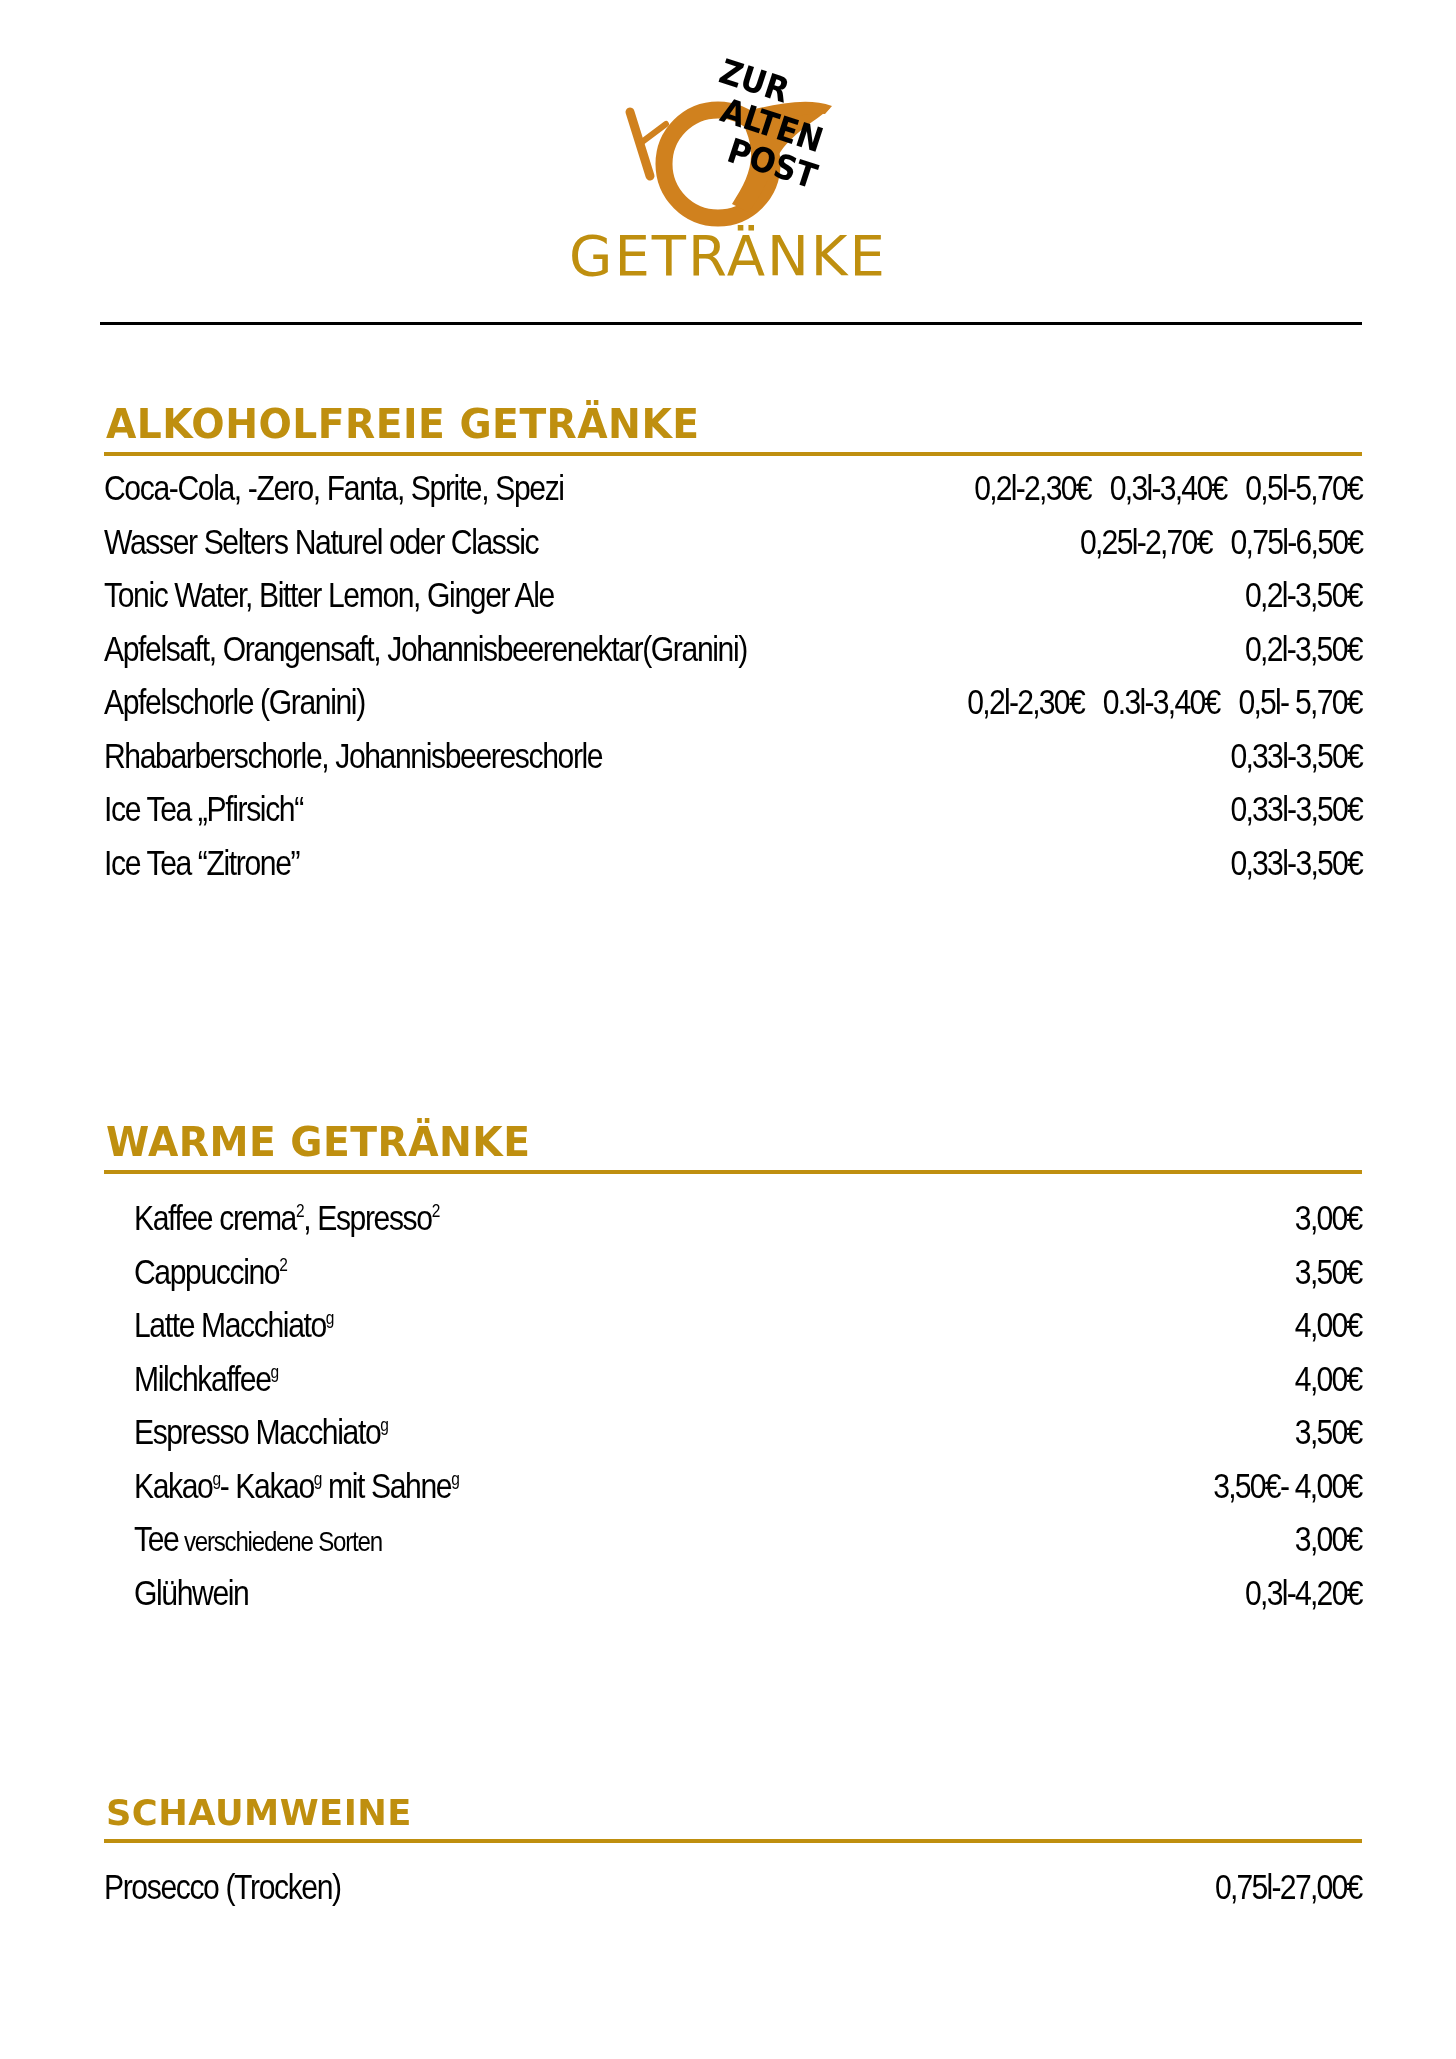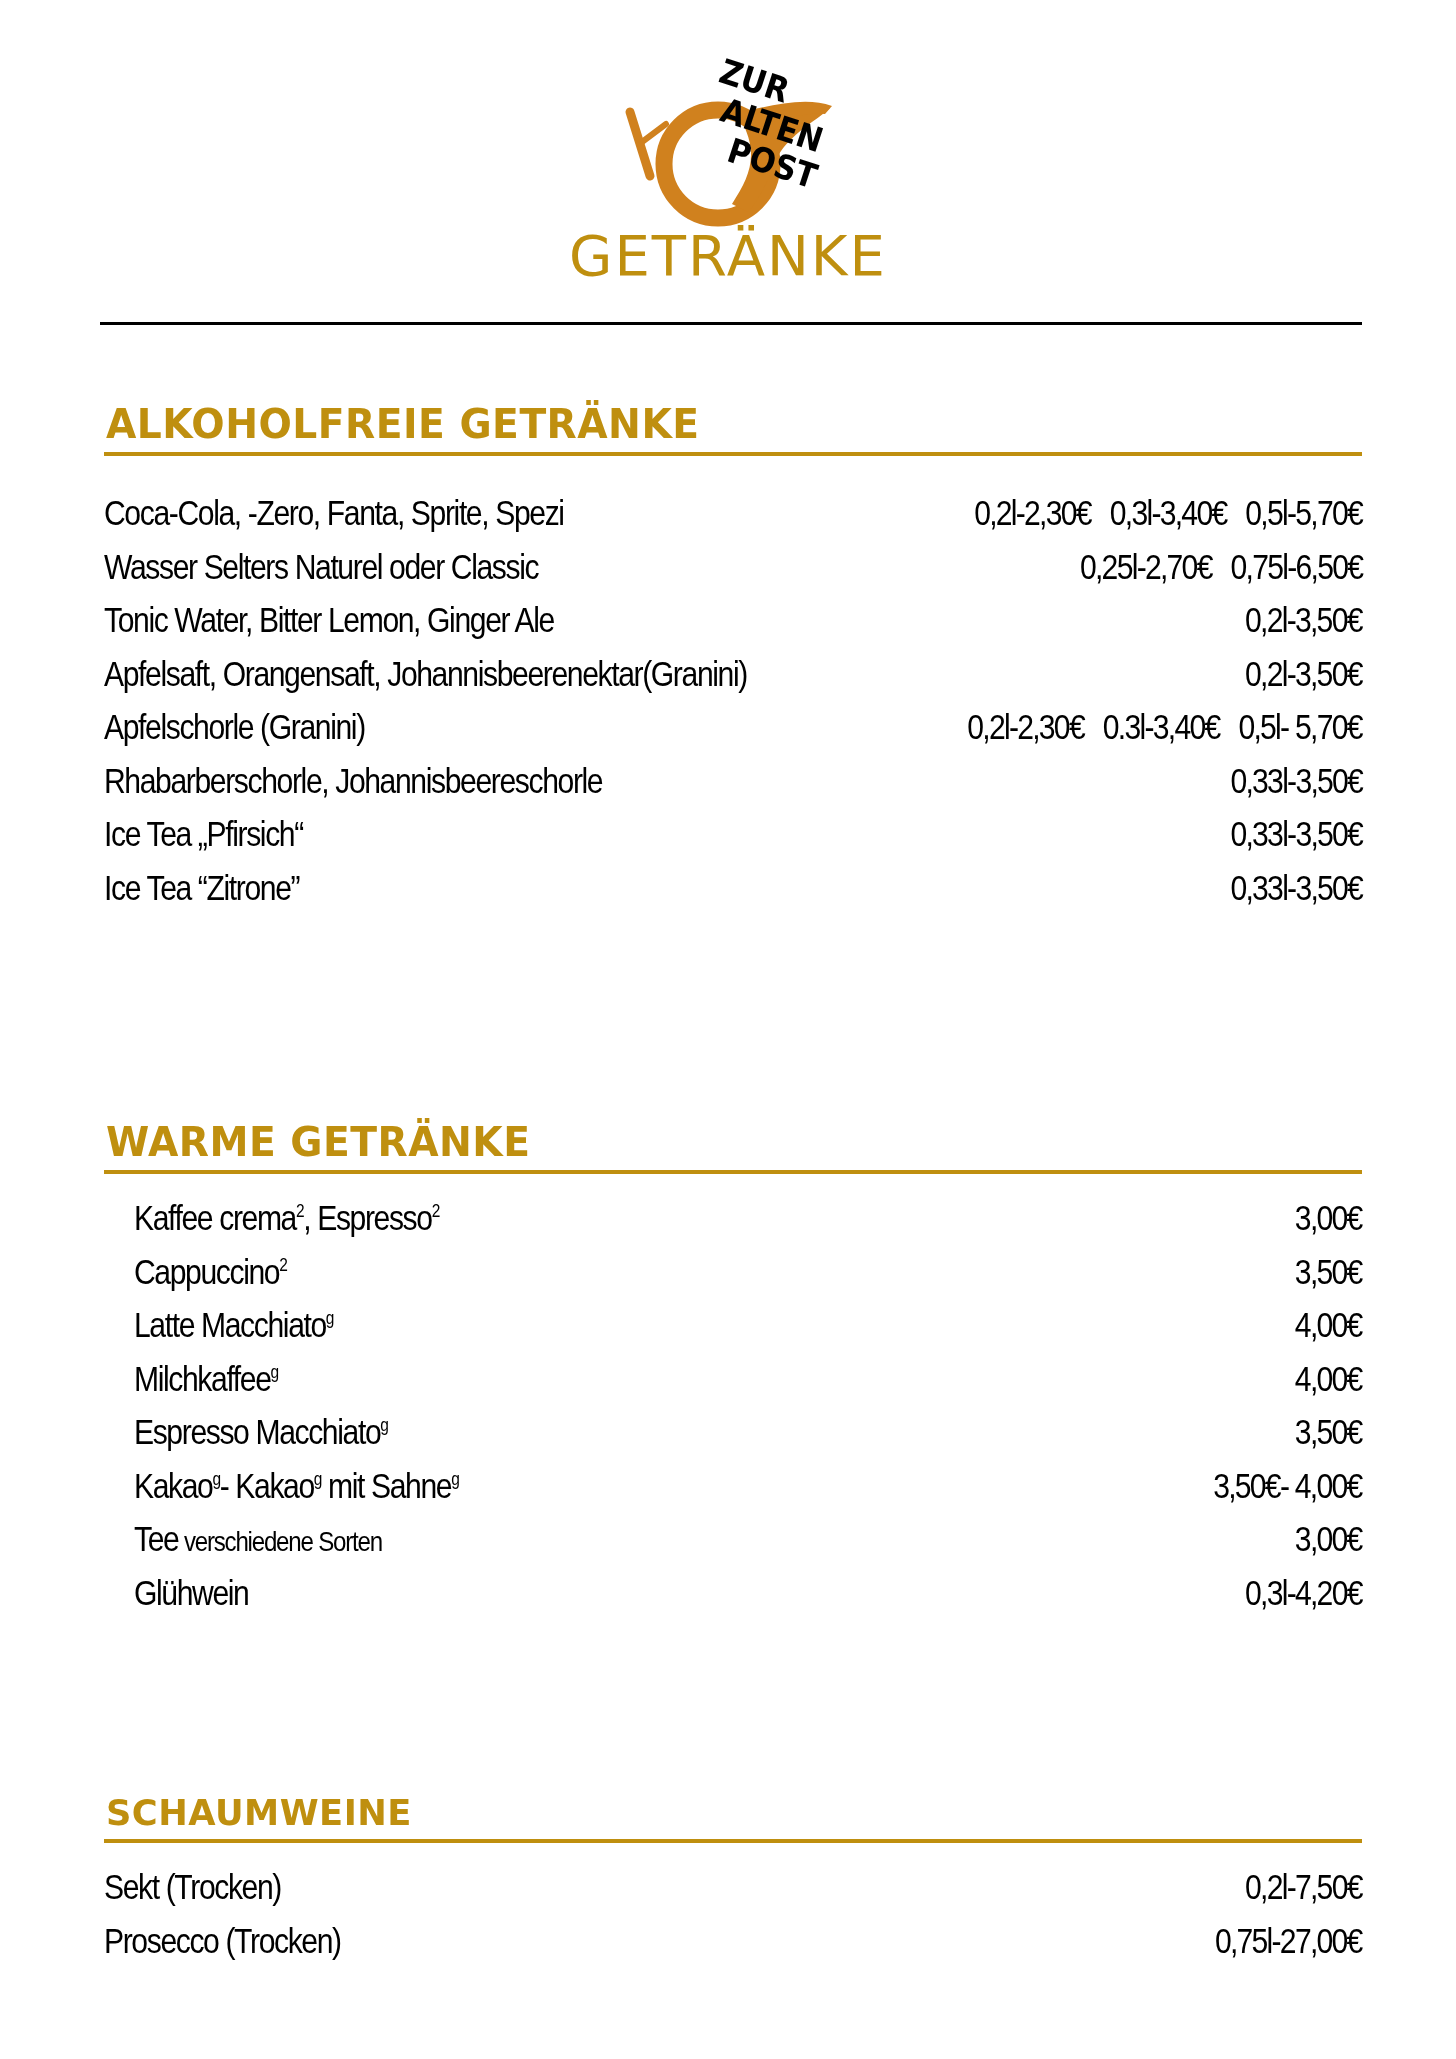--- a/index.html
+++ b/index.html
@@ -44,21 +44,21 @@
       <text x="108" y="132" transform="rotate(18 130 120)">POST</text>
     </g>
   </svg>
 
   <div class="page-title">GETRÄNKE</div>
   <div class="top-rule"></div>
 
   <div class="section" style="top:404px;">
     <div class="section-title">ALKOHOLFREIE GETRÄNKE</div>
     <div class="section-rule"></div>
-    <div class="items" style="margin-top:37px;">
+    <div class="items" style="margin-top:12px;">
       <div class="row">
         <span class="name">Coca-Cola, -Zero, Fanta, Sprite, Spezi</span>
         <span class="prices">
             <span class="price">0,2l-2,30€</span>
             <span class="price">0,3l-3,40€</span>
             <span class="price">0,5l-5,70€</span>
           </span>
       </div>
       <div class="row">
         <span class="name">Wasser Selters Naturel oder Classic</span>
@@ -161,26 +161,20 @@
           </span>
       </div>
     </div>
   </div>
 
   <div class="section" style="top:1795px;">
     <div class="section-title" style="font-size:36px;">SCHAUMWEINE</div>
     <div class="section-rule"></div>
     <div class="items" style="margin-top:24px;">
       <div class="row">
-        <span class="name">Sekt (Trocken)</span>
-        <span class="prices">
-            <span class="price">0,2l-7,50€</span>
-          </span>
-      </div>
-      <div class="row">
         <span class="name">Prosecco (Trocken)</span>
         <span class="prices">
             <span class="price">0,75l-27,00€</span>
           </span>
       </div>
     </div>
   </div>
 
 </div>
 

